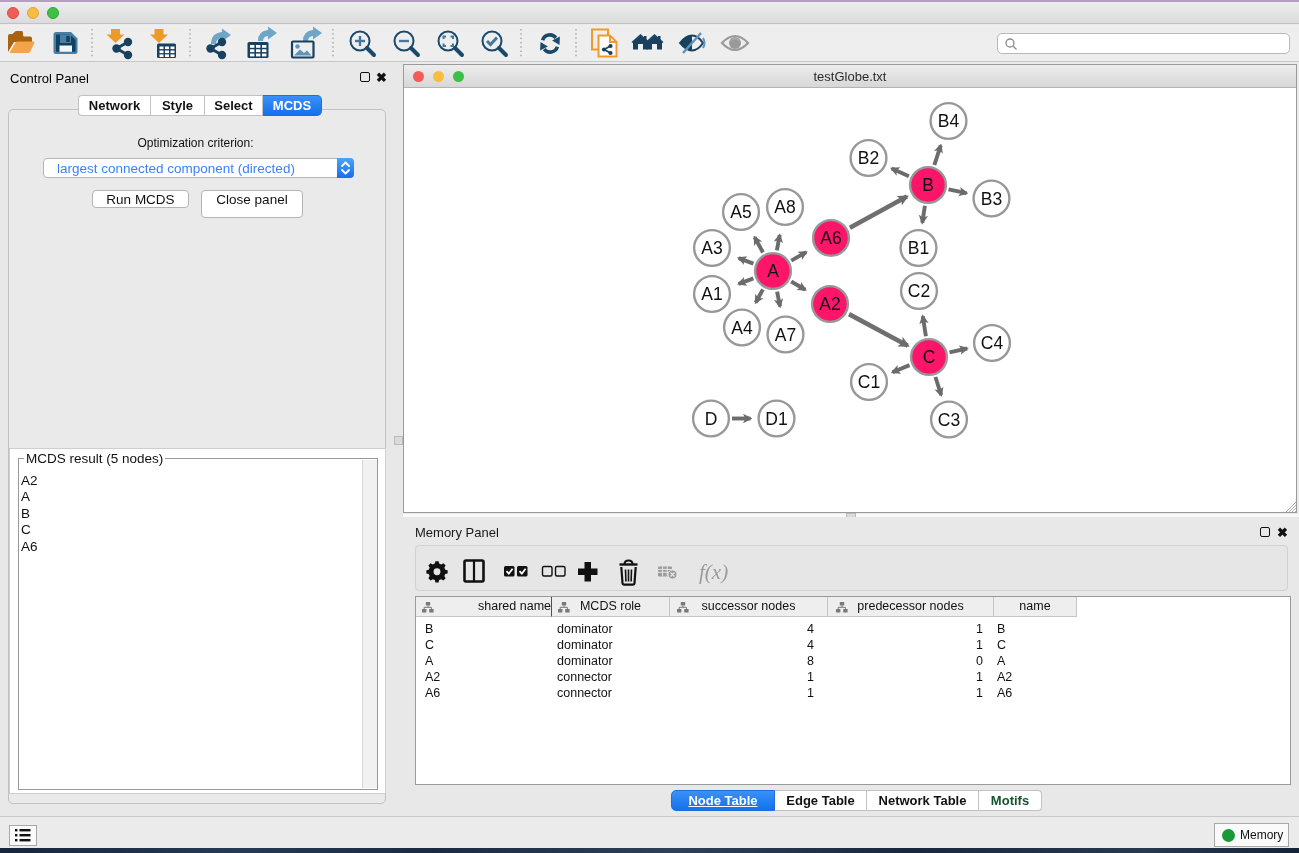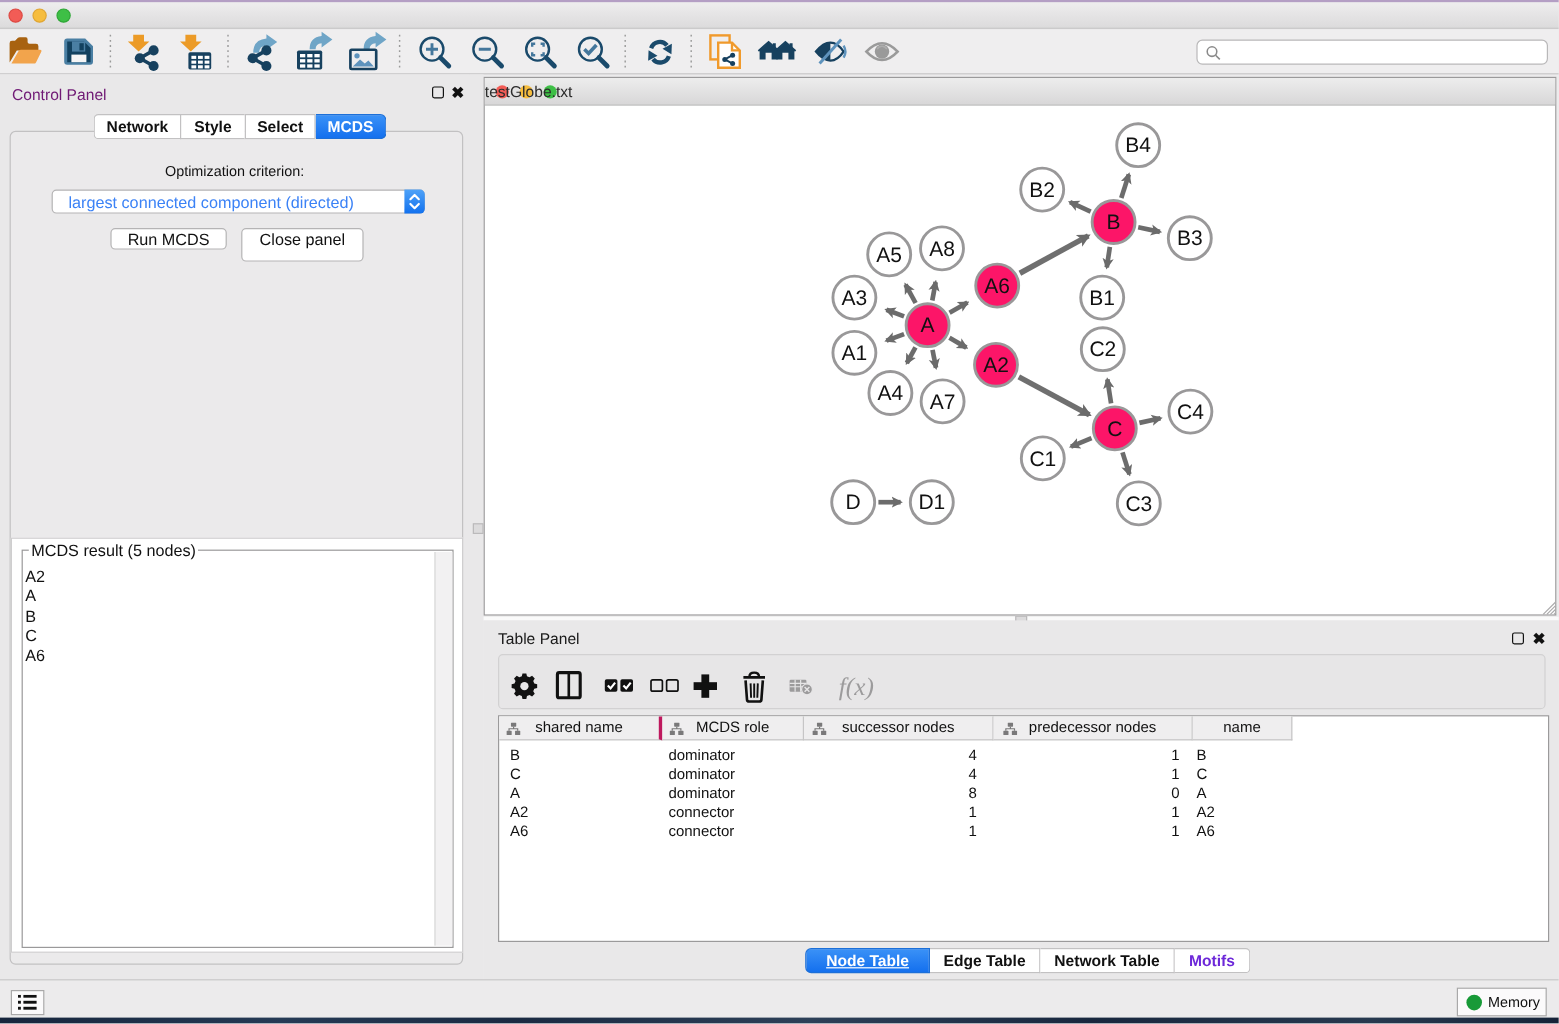--- a/index.html
+++ b/index.html
@@ -174,21 +174,21 @@
 
   <div class="abs" style="left:997px;top:8px;width:293px;height:21px;background:#ffffff;border:1px solid #b9b8b9;border-radius:5px;">
     <svg width="14" height="14" style="position:absolute;left:6px;top:3px;" viewBox="0 0 14 14">
         <circle cx="6" cy="6" r="4" fill="none" stroke="#8a8a8a" stroke-width="1.3"></circle>
         <line x1="9" y1="9" x2="12.5" y2="12.5" stroke="#8a8a8a" stroke-width="1.3"></line>
       </svg>
   </div>
 </div>
 
 <div class="abs" style="left:0;top:62px;width:391px;height:754px;background:#e9e8e9;">
-  <div class="abs" style="left:10px;top:9px;font-size:13px;color:#701a75;">Control Panel</div>
+  <div class="abs" style="left:10px;top:9px;font-size:13px;color:#000000;">Control Panel</div>
 
   <div class="abs" style="left:360px;top:10px;width:10px;height:10px;border:1.5px solid #111;border-radius:2px;"></div>
   <div class="abs" style="left:376px;top:8px;font-size:13px;font-weight:bold;color:#111;">✖</div>
 
   <div class="abs" style="left:8px;top:47px;width:378px;height:695px;background:#ebeaeb;border:1px solid #c2c1c2;border-radius:5px;"></div>
 
   <div class="abs" style="left:78px;top:33px;height:21px;display:flex;font-size:13px;font-weight:bold;align-items:flex-end;">
     <div style="width:72px;background:#fff;border:1px solid #c2c1c2;border-right:none;border-radius:4px 0 0 4px;text-align:center;line-height:19px;color:#111;">Network</div>
     <div style="width:54px;background:#fff;border:1px solid #c2c1c2;border-right:none;text-align:center;line-height:19px;color:#111;">Style</div>
     <div style="width:59px;background:#fff;border:1px solid #c2c1c2;text-align:center;line-height:19px;color:#111;">Select</div>
@@ -218,21 +218,21 @@
 </div>
 
 <div class="abs" style="left:391px;top:62px;width:12px;height:754px;background:#e9e8e9;"></div>
 <div class="abs" style="left:394px;top:436px;width:9px;height:9px;background:#dcdbdc;border:1px solid #bbbabb;"></div>
 
 <div class="abs" style="left:403px;top:64px;width:894px;height:449px;background:#fff;border:1px solid #9b9a9b;">
   <div class="abs" style="left:0;top:0;width:892px;height:23px;background:linear-gradient(#ededed,#d8d7d8);border-bottom:1px solid #b4b3b4;">
     <div class="abs" style="left:9px;top:6px;width:11px;height:11px;border-radius:50%;background:#f25c56;"></div>
     <div class="abs" style="left:29px;top:6px;width:11px;height:11px;border-radius:50%;background:#f6bd3e;"></div>
     <div class="abs" style="left:49px;top:6px;width:11px;height:11px;border-radius:50%;background:#3ebf46;"></div>
-    <div class="abs" style="left:0;top:4px;width:892px;font-size:13px;color:#2c2c2c;">testGlobe.txt</div>
+    <div class="abs" style="left:0;top:4px;width:892px;text-align:center;font-size:13px;color:#2c2c2c;">testGlobe.txt</div>
   </div>
 
   <svg class="abs" style="left:0;top:24px;" width="892" height="424" viewBox="403 88 892 424">
     <defs>
       <marker id="arr" viewBox="0 0 10 10" refX="8" refY="5" markerWidth="2.4" markerHeight="3.0" orient="auto-start-reverse">
         <path d="M0 0 L10 5 L0 10 L2.4 5 z" fill="#6b6b6b"></path>
       </marker>
     </defs>
     <g stroke="#6c6c6c" stroke-width="3.9" fill="none" marker-end="url(#arr)">
       <line x1="752.4" y1="262.6" x2="737.7" y2="257.1"></line>
@@ -314,21 +314,21 @@
       <line x1="1294" y1="511" x2="1296" y2="509"></line>
     </g>
   </svg>
 </div>
 
 <div class="abs" style="left:403px;top:514px;width:896px;height:3px;background:#fafafa;"></div>
 
 <div class="abs" style="left:846px;top:513px;width:10px;height:7px;background:#dcdbdc;border:1px solid #bbbabb;"></div>
 
 <div class="abs" style="left:403px;top:517px;width:896px;height:299px;background:#e9e8e9;">
-  <div class="abs" style="left:12px;top:8px;font-size:13px;color:#1a1a1a;">Table Panel</div>
+  <div class="abs" style="left:12px;top:8px;font-size:13px;color:#1a1a1a;">Memory Panel</div>
   <div class="abs" style="left:857px;top:10px;width:10px;height:10px;border:1.5px solid #111;border-radius:2px;"></div>
   <div class="abs" style="left:874px;top:8px;font-size:13px;font-weight:bold;color:#111;">✖</div>
 
   <div class="abs" style="left:12px;top:28px;width:873px;height:46px;background:#e7e6e7;border:1px solid #d2d1d2;border-radius:4px;">
     <svg width="320" height="44" viewBox="0 0 320 44" style="position:absolute;left:0;top:0;">
 
       <g fill="#111" transform="translate(4.2,5.16) scale(0.8)">
         <path d="M19 12.5 L23 12.5 L23.7 15.5 L26.3 16.6 L29 15 L31.8 17.8 L30.2 20.5 L31.3 23.1 L34.3 23.8 L34.3 27.8 L31.3 28.5 L30.2 31.1 L31.8 33.8 L29 36.6 L26.3 35 L23.7 36.1 L23 39.1 L19 39.1 L18.3 36.1 L15.7 35 L13 36.6 L10.2 33.8 L11.8 31.1 L10.7 28.5 L7.7 27.8 L7.7 23.8 L10.7 23.1 L11.8 20.5 L10.2 17.8 L13 15 L15.7 16.6 L18.3 15.5 Z"></path>
         <circle cx="21" cy="25.8" r="4.3" fill="#e7e6e7"></circle>
       </g>
@@ -376,21 +376,21 @@
         <path d="M254.5 26.5 L258.5 30.5 M258.5 26.5 L254.5 30.5" stroke="#e7e6e7" stroke-width="1.2"></path>
       </g>
 
       <text x="283" y="33" font-family="Liberation Serif, serif" font-style="italic" font-size="21" fill="#9c9b9c">f(x)</text>
     </svg>
   </div>
 
   <div class="abs" style="left:12px;top:79px;width:876px;height:189px;background:#fff;border:1px solid #9b9a9b;font-size:12.5px;color:#111;">
 
     <div class="abs" style="left:0;top:0;height:20px;display:flex;">
-      <div style="width:136px;background:#efeeef;border-right:3px solid #be185d;border-bottom:1px solid #c6c5c6;text-align:center;line-height:19px;"><svg width="12" height="11" viewBox="0 0 12 11" style="position:absolute;left:6px;top:5px;">
+      <div style="width:136px;background:#efeeef;border-right:1px solid #be185d;border-bottom:1px solid #c6c5c6;text-align:right;line-height:19px;"><svg width="12" height="11" viewBox="0 0 12 11" style="position:absolute;left:6px;top:5px;">
             <g fill="#7a797a">
               <rect x="3.8" y="0" width="4.4" height="3.6" rx="0.5"></rect>
               <rect x="0" y="7" width="4.4" height="3.6" rx="0.5"></rect>
               <rect x="7.2" y="7" width="4.4" height="3.6" rx="0.5"></rect>
             </g>
             <path d="M6 3.6 L6 5.3 M2.2 7 L2.2 5.3 L9.4 5.3 L9.4 7" fill="none" stroke="#7a797a" stroke-width="1"></path>
           </svg>shared name</div>
       <div style="width:118px;background:#efeeef;border-right:1px solid #c6c5c6;border-bottom:1px solid #c6c5c6;text-align:center;line-height:19px;"><svg width="12" height="11" viewBox="0 0 12 11" style="position:absolute;left:142px;top:5px;">
             <g fill="#7a797a">
               <rect x="3.8" y="0" width="4.4" height="3.6" rx="0.5"></rect>
@@ -422,21 +422,21 @@
     <div class="abs" style="left:141px;top:24px;line-height:16px;">dominator<br>dominator<br>dominator<br>connector<br>connector</div>
     <div class="abs" style="left:320px;top:24px;width:78px;line-height:16px;text-align:right;">4<br>4<br>8<br>1<br>1</div>
     <div class="abs" style="left:487px;top:24px;width:80px;line-height:16px;text-align:right;">1<br>1<br>0<br>1<br>1</div>
     <div class="abs" style="left:581px;top:24px;line-height:16px;">B<br>C<br>A<br>A2<br>A6</div>
   </div>
 
   <div class="abs" style="left:268px;top:273px;height:21px;display:flex;font-size:13px;font-weight:bold;">
     <div style="width:104px;background:linear-gradient(#3a91f7,#1470ee);border:1px solid #1c6fd8;border-radius:5px 0 0 5px;text-align:center;line-height:19px;color:#fff;text-decoration:underline;">Node Table</div>
     <div style="width:92px;background:#fff;border:1px solid #c2c1c2;border-left:none;text-align:center;line-height:19px;color:#111;">Edge Table</div>
     <div style="width:112px;background:#fff;border:1px solid #c2c1c2;border-left:none;text-align:center;line-height:19px;color:#111;">Network Table</div>
-    <div style="width:63px;background:#fff;border:1px solid #c2c1c2;border-left:none;border-radius:0 4px 4px 0;text-align:center;line-height:19px;color:#6d28d9;">Motifs</div>
+    <div style="width:63px;background:#fff;border:1px solid #c2c1c2;border-left:none;border-radius:0 4px 4px 0;text-align:center;line-height:19px;color:#14532d;">Motifs</div>
   </div>
 </div>
 
 <div class="abs" style="left:0;top:816px;width:1299px;height:31px;background:#ecebec;border-top:1px solid #c9c8c9;">
   <div class="abs" style="left:9px;top:8px;width:28px;height:21px;background:#fbfafb;border:1px solid #a9a8a9;">
     <svg width="16" height="13" viewBox="0 0 16 13" style="position:absolute;left:5px;top:3px;">
       <g fill="#111">
           <rect x="0" y="0" width="2.4" height="2.4"></rect>
           <rect x="0" y="5" width="2.4" height="2.4"></rect>
           <rect x="0" y="10" width="2.4" height="2.4"></rect>

